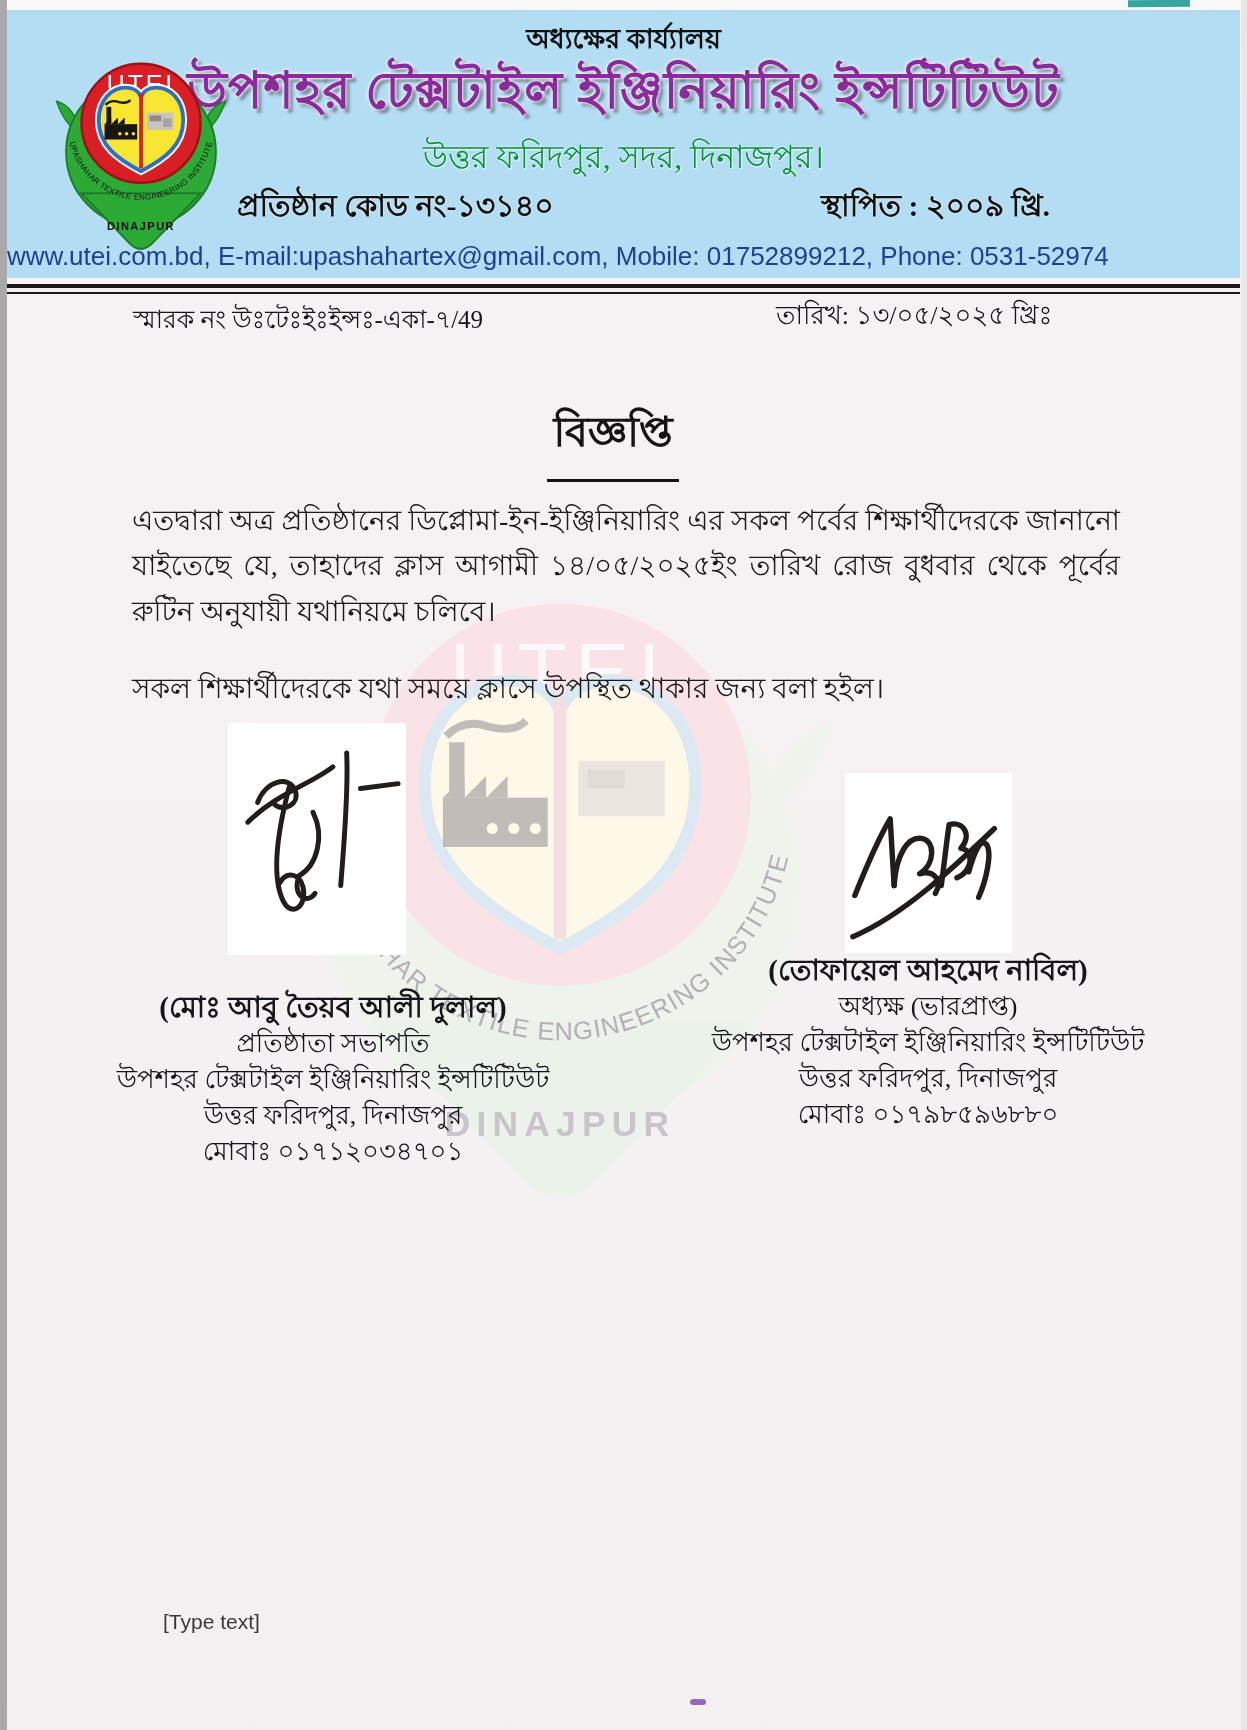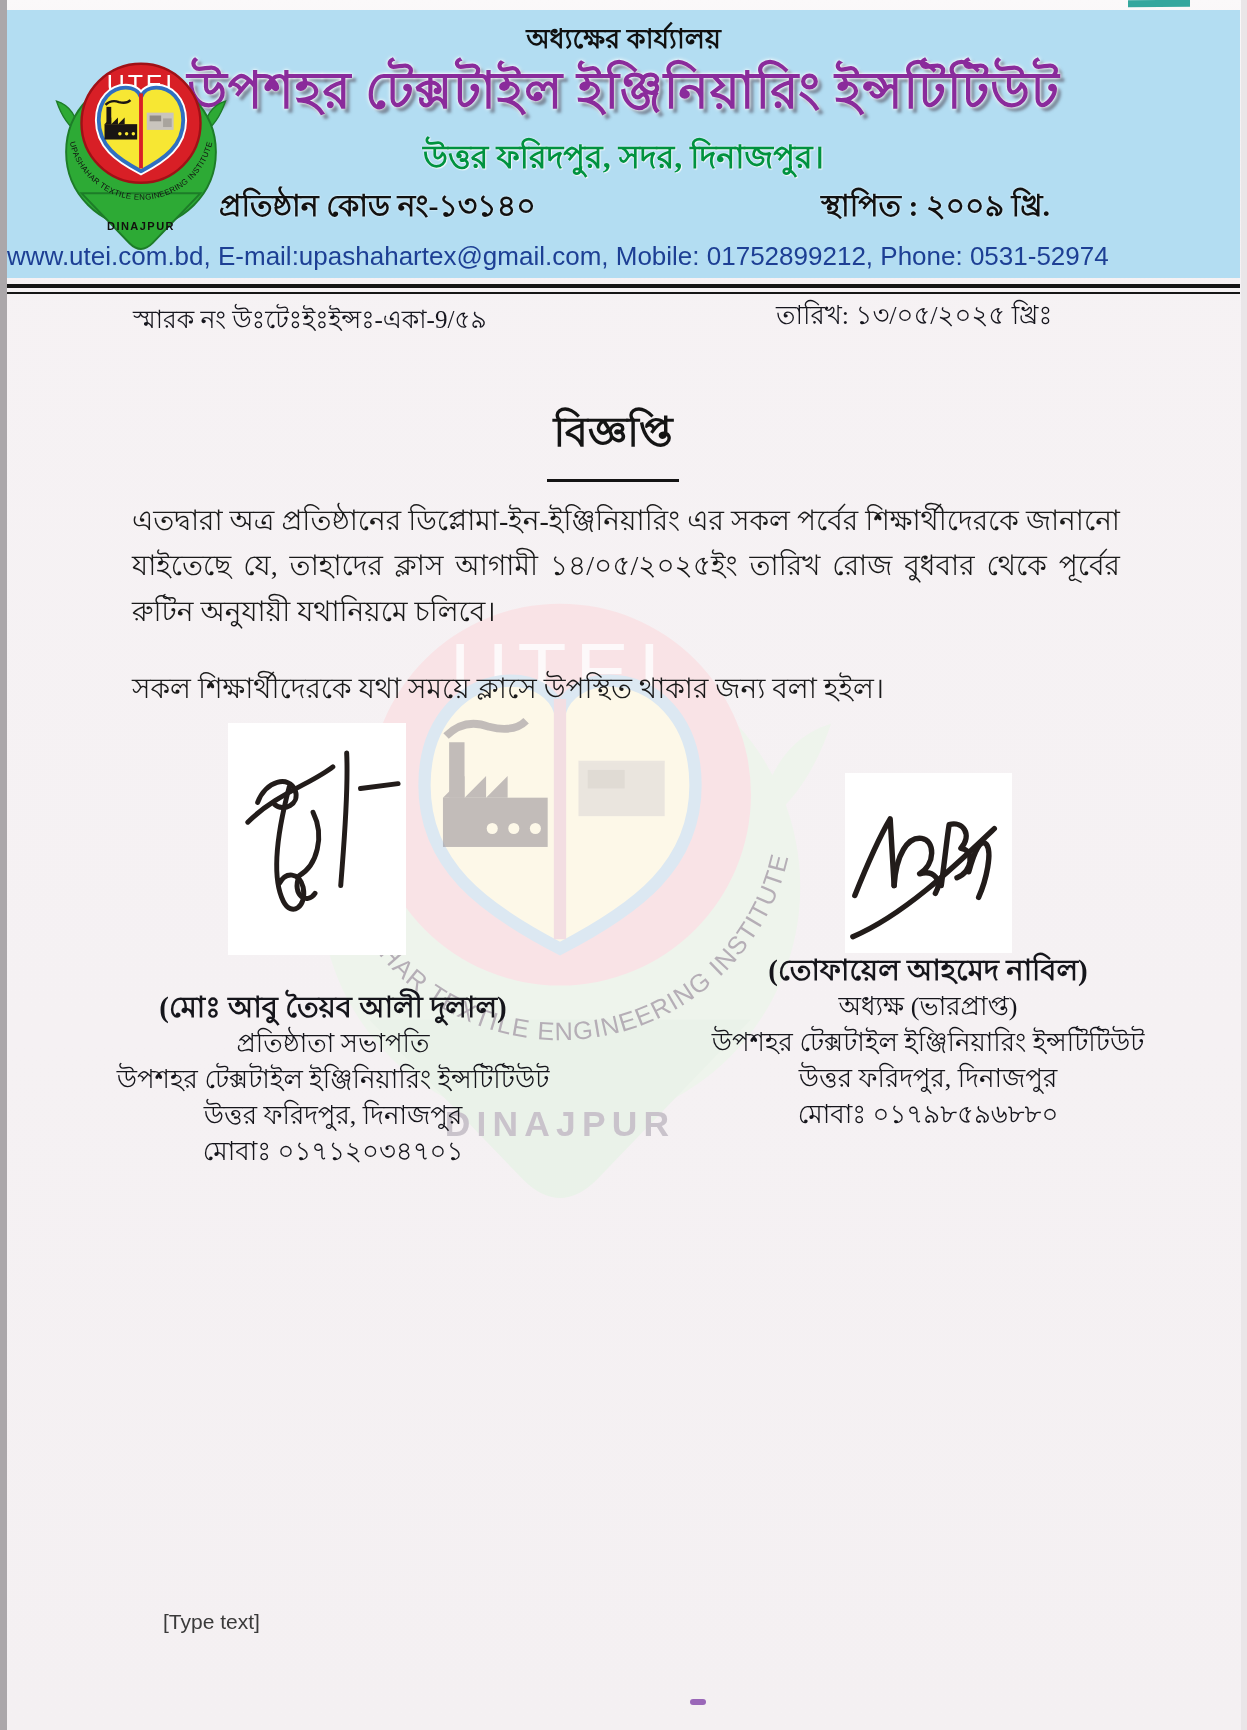--- a/index.html
+++ b/index.html
@@ -29,25 +29,25 @@
     position:absolute;left:0;right:0;top:8px;text-align:center;
     font-size:27px;font-weight:700;color:#101010;
   }
   .institute-name{
     position:absolute;left:0;right:0;top:42px;text-align:center;
     font-size:51px;font-weight:700;color:#8a2b9b;letter-spacing:1px;
     text-shadow:0 0 2px #ffffff,0 0 4px #ffffff,4px 4px 3px rgba(70,60,75,.55);
   }
   .address-line{
     position:absolute;left:0;right:0;top:122px;text-align:center;
-    font-size:32px;font-weight:700;color:#00923f;
+    font-size:32px;font-weight:400;color:#00923f;
     text-shadow:0 0 2px #ffffff,1px 1px 1px rgba(255,255,255,.8);
   }
   .code-line{
-    position:absolute;left:212px;top:172px;
+    position:absolute;left:230px;top:172px;
     font-size:30px;font-weight:700;color:#111;
     text-shadow:0 0 2px #ffffff;
   }
   .established-line{
     position:absolute;right:190px;top:172px;
     font-size:30px;font-weight:700;color:#111;
     text-shadow:0 0 2px #ffffff;
     text-align:right;
   }
   .contact-line{
@@ -174,21 +174,21 @@
       <text font-family="Liberation Sans, sans-serif" font-size="8.2" letter-spacing="0.4" fill="#111">
         <textPath href="#logo-arc" startOffset="50%" text-anchor="middle">UPASHAHAR TEXTILE ENGINEERING INSTITUTE</textPath>
       </text>
       <text x="100" y="186" text-anchor="middle" font-family="Liberation Sans, sans-serif" font-size="11.5" font-weight="bold" letter-spacing="1.5" fill="#12100e">DINAJPUR</text>
     </svg>
   </div>
 
   <div class="rule-thick"></div>
   <div class="rule-thin"></div>
 
-  <div class="memo-line">স্মারক নং উঃটেঃইঃইন্সঃ-একা-9/৫৯</div>
+  <div class="memo-line">স্মারক নং উঃটেঃইঃইন্সঃ-একা-৭/49</div>
   <div class="date-line">তারিখ: ১৩/০৫/২০২৫ খ্রিঃ</div>
 
   <div class="notice-title">
     <span>বিজ্ঞপ্তি</span>
   </div>
   <div class="para para1">এতদ্বারা অত্র প্রতিষ্ঠানের ডিপ্লোমা-ইন-ইঞ্জিনিয়ারিং এর সকল পর্বের শিক্ষার্থীদেরকে জানানো যাইতেছে যে, তাহাদের ক্লাস আগামী ১৪/০৫/২০২৫ইং তারিখ রোজ বুধবার থেকে পূর্বের রুটিন অনুযায়ী যথানিয়মে চলিবে।</div>
   <div class="para para2">সকল শিক্ষার্থীদেরকে যথা সময়ে ক্লাসে উপস্থিত থাকার জন্য বলা হইল।</div>
 
   <div class="sig-pad sig-pad-left">
     <svg viewBox="0 0 180 230" aria-hidden="true">

